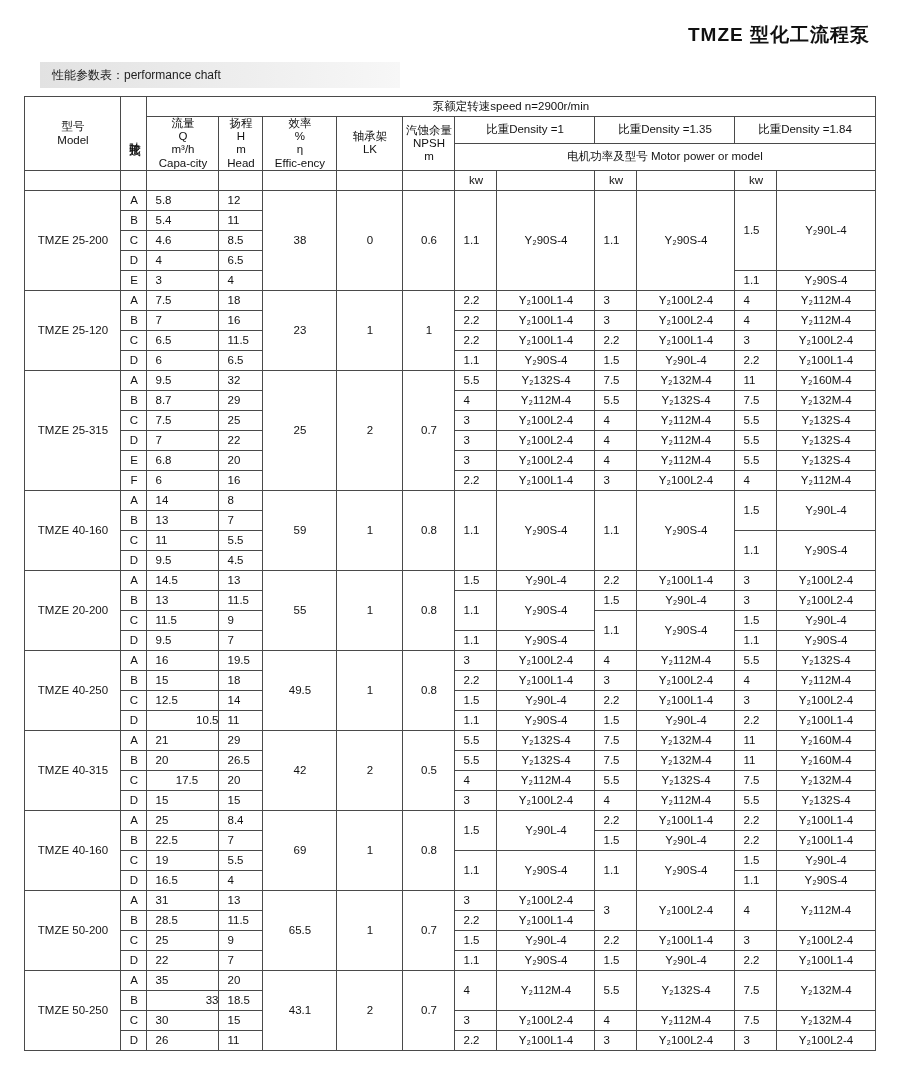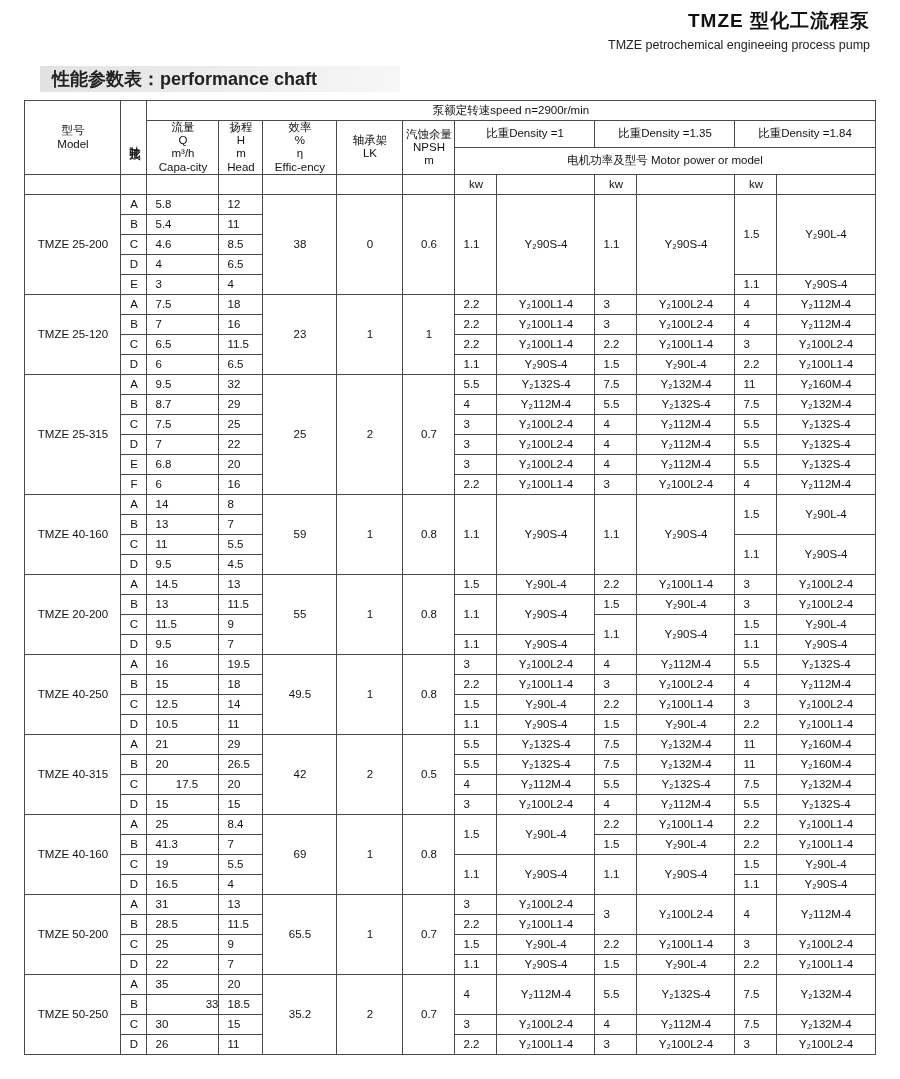--- a/index.html
+++ b/index.html
@@ -6,21 +6,21 @@
   body{
     width:900px;height:1079px;
     background:#ffffff;
     font-family:"Liberation Sans", sans-serif;
     color:#1a1a1a;
     position:relative;
     overflow:hidden;
   }
   .header{
     text-align:right;
-    padding:8px 30px 0 0;
+    padding:22px 30px 0 0;
   }
   .header .cn{
     font-size:19px;
     font-weight:bold;
     letter-spacing:1px;
     color:#111;
   }
   .header .en{
     font-size:12.5px;
     color:#222;
@@ -30,22 +30,22 @@
     margin:14px 0 8px 40px;
     width:360px;
     height:26px;
     background:linear-gradient(to right,#e2e2e2,#f7f7f7);
     display:flex;
     align-items:center;
     padding-left:12px;
     box-sizing:border-box;
   }
   .subtitle-bar span{
-    font-size:18px;
-    font-weight:bold;
+    font-size:12px;
+    font-weight:normal;
     color:#222;
   }
   table.ptable{
     border-collapse:collapse;
     margin:0 auto;
     width:820px;
     table-layout:fixed;
   }
   table.ptable td, table.ptable th{
     border:1px solid #4a4a4a;
@@ -83,21 +83,20 @@
   }
   .num{font-size:11.5px;}
   .motor{font-size:11.5px; text-align:center;}
   .bandsep{border-bottom:2px solid #3a3a3a;}
 </style>
 </head>
 <body>
 
 <div class="header">
   <div class="cn">TMZE 型化工流程泵</div>
-  <div class="en">TMZE petrochemical engineeing process pump</div>
 </div>
 
 <div class="subtitle-bar">
   <span>性能参数表：performance chaft</span>
 </div>
 
 <table class="ptable">
   <colgroup>
     <col style="width:96px">
       <col style="width:26px">
@@ -437,21 +436,21 @@
         <td class="num" style="text-align:left;padding-left:8px">14</td>
         <td class="num" rowspan="1" style="text-align:left;padding-left:8px">1.5</td>
         <td class="motor" rowspan="1">Y₂90L-4</td>
         <td class="num" rowspan="1" style="text-align:left;padding-left:8px">2.2</td>
         <td class="motor" rowspan="1">Y₂100L1-4</td>
         <td class="num" rowspan="1" style="text-align:left;padding-left:8px">3</td>
         <td class="motor" rowspan="1">Y₂100L2-4</td>
       </tr>
       <tr>
         <td class="letter bandsep">D</td>
-        <td class="num bandsep" style="text-align:left;padding-left:8px">10.5</td>
+        <td class="num bandsep" style="text-align:right;padding-left:8px">10.5</td>
         <td class="num bandsep" style="text-align:left;padding-left:8px">11</td>
         <td class="num bandsep" rowspan="1" style="text-align:left;padding-left:8px">1.1</td>
         <td class="motor bandsep" rowspan="1">Y₂90S-4</td>
         <td class="num bandsep" rowspan="1" style="text-align:left;padding-left:8px">1.5</td>
         <td class="motor bandsep" rowspan="1">Y₂90L-4</td>
         <td class="num bandsep" rowspan="1" style="text-align:left;padding-left:8px">2.2</td>
         <td class="motor bandsep" rowspan="1">Y₂100L1-4</td>
       </tr>
       <tr>
         <td class="model-cell" rowspan="4">TMZE 40-315</td>
@@ -511,21 +510,21 @@
         <td class="num" rowspan="4">0.8</td>
         <td class="num" rowspan="2" style="text-align:left;padding-left:8px">1.5</td>
         <td class="motor" rowspan="2">Y₂90L-4</td>
         <td class="num" rowspan="1" style="text-align:left;padding-left:8px">2.2</td>
         <td class="motor" rowspan="1">Y₂100L1-4</td>
         <td class="num" rowspan="1" style="text-align:left;padding-left:8px">2.2</td>
         <td class="motor" rowspan="1">Y₂100L1-4</td>
       </tr>
       <tr>
         <td class="letter">B</td>
-        <td class="num" style="text-align:left;padding-left:8px">41.3</td>
+        <td class="num" style="text-align:left;padding-left:8px">22.5</td>
         <td class="num" style="text-align:left;padding-left:8px">7</td>
         <td class="num" rowspan="1" style="text-align:left;padding-left:8px">1.5</td>
         <td class="motor" rowspan="1">Y₂90L-4</td>
         <td class="num" rowspan="1" style="text-align:left;padding-left:8px">2.2</td>
         <td class="motor" rowspan="1">Y₂100L1-4</td>
       </tr>
       <tr>
         <td class="letter">C</td>
         <td class="num" style="text-align:left;padding-left:8px">19</td>
         <td class="num" style="text-align:left;padding-left:8px">5.5</td>
@@ -585,21 +584,21 @@
         <td class="num bandsep" rowspan="1" style="text-align:left;padding-left:8px">1.5</td>
         <td class="motor bandsep" rowspan="1">Y₂90L-4</td>
         <td class="num bandsep" rowspan="1" style="text-align:left;padding-left:8px">2.2</td>
         <td class="motor bandsep" rowspan="1">Y₂100L1-4</td>
       </tr>
       <tr>
         <td class="model-cell" rowspan="4">TMZE 50-250</td>
         <td class="letter">A</td>
         <td class="num" style="text-align:left;padding-left:8px">35</td>
         <td class="num" style="text-align:left;padding-left:8px">20</td>
-        <td class="num" rowspan="4">35.2</td>
+        <td class="num" rowspan="4">43.1</td>
         <td class="num" rowspan="4">2</td>
         <td class="num" rowspan="4">0.7</td>
         <td class="num" rowspan="2" style="text-align:left;padding-left:8px">4</td>
         <td class="motor" rowspan="2">Y₂112M-4</td>
         <td class="num" rowspan="2" style="text-align:left;padding-left:8px">5.5</td>
         <td class="motor" rowspan="2">Y₂132S-4</td>
         <td class="num" rowspan="2" style="text-align:left;padding-left:8px">7.5</td>
         <td class="motor" rowspan="2">Y₂132M-4</td>
       </tr>
       <tr>

